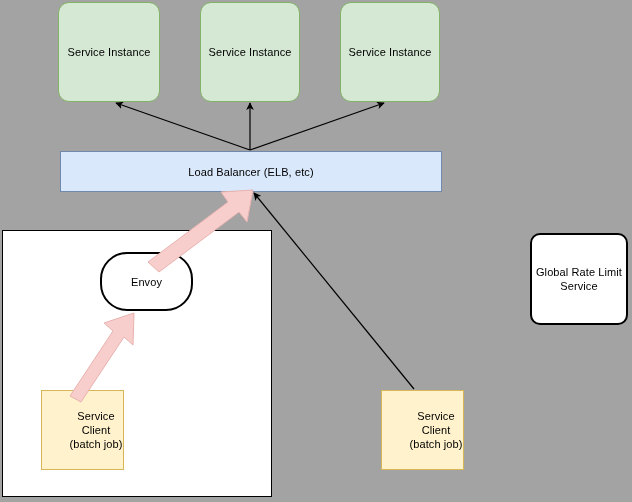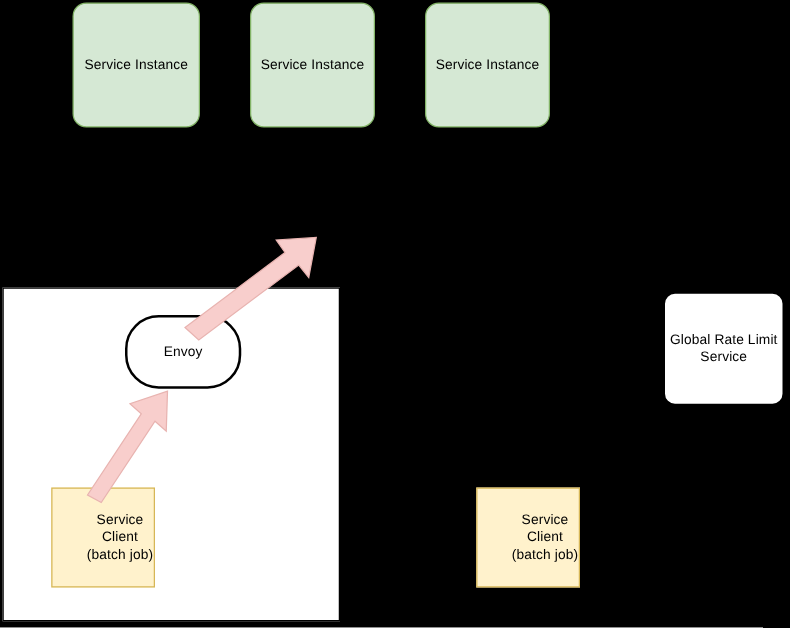--- a/index.html
+++ b/index.html
@@ -8,21 +8,21 @@
     background: #ffffff;
   }
   body {
     font-family: "Liberation Sans", sans-serif;
     -webkit-font-smoothing: antialiased;
   }
   #canvas {
     position: relative;
     width: 632px;
     height: 502px;
-    background: #000000;
+    background: #a3a3a3;
     overflow: hidden;
   }
   .node {
     position: absolute;
     box-sizing: border-box;
     display: flex;
     align-items: center;
     justify-content: center;
     text-align: center;
     color: #000000;
@@ -110,20 +110,23 @@
   </div>
 
   <div class="node node-green" style="left:200px; top:2px; width:100px; height:100px;">
     <span>Service Instance</span>
   </div>
 
   <div class="node node-green" style="left:340px; top:2px; width:100px; height:100px;">
     <span>Service Instance</span>
   </div>
 
+  <div class="node node-blue" style="left:60px; top:151px; width:382px; height:41px;">
+    <span>Load Balancer (ELB, etc)</span>
+  </div>
 
   <svg class="svg-layer above">
 
     <polygon class="pink-arrow" points="148,262 228,202 221,192 253,190 247,222 239,212 159,272"></polygon>
 
     <polygon class="pink-arrow" points="70,396 113,331 104,323 134,313 133,345 124,337 81,402"></polygon>
   </svg>
 
   <div class="node node-white-round" style="left:100px; top:252px; width:93px; height:59px;border-radius:27px;">
     <span>Envoy</span>

